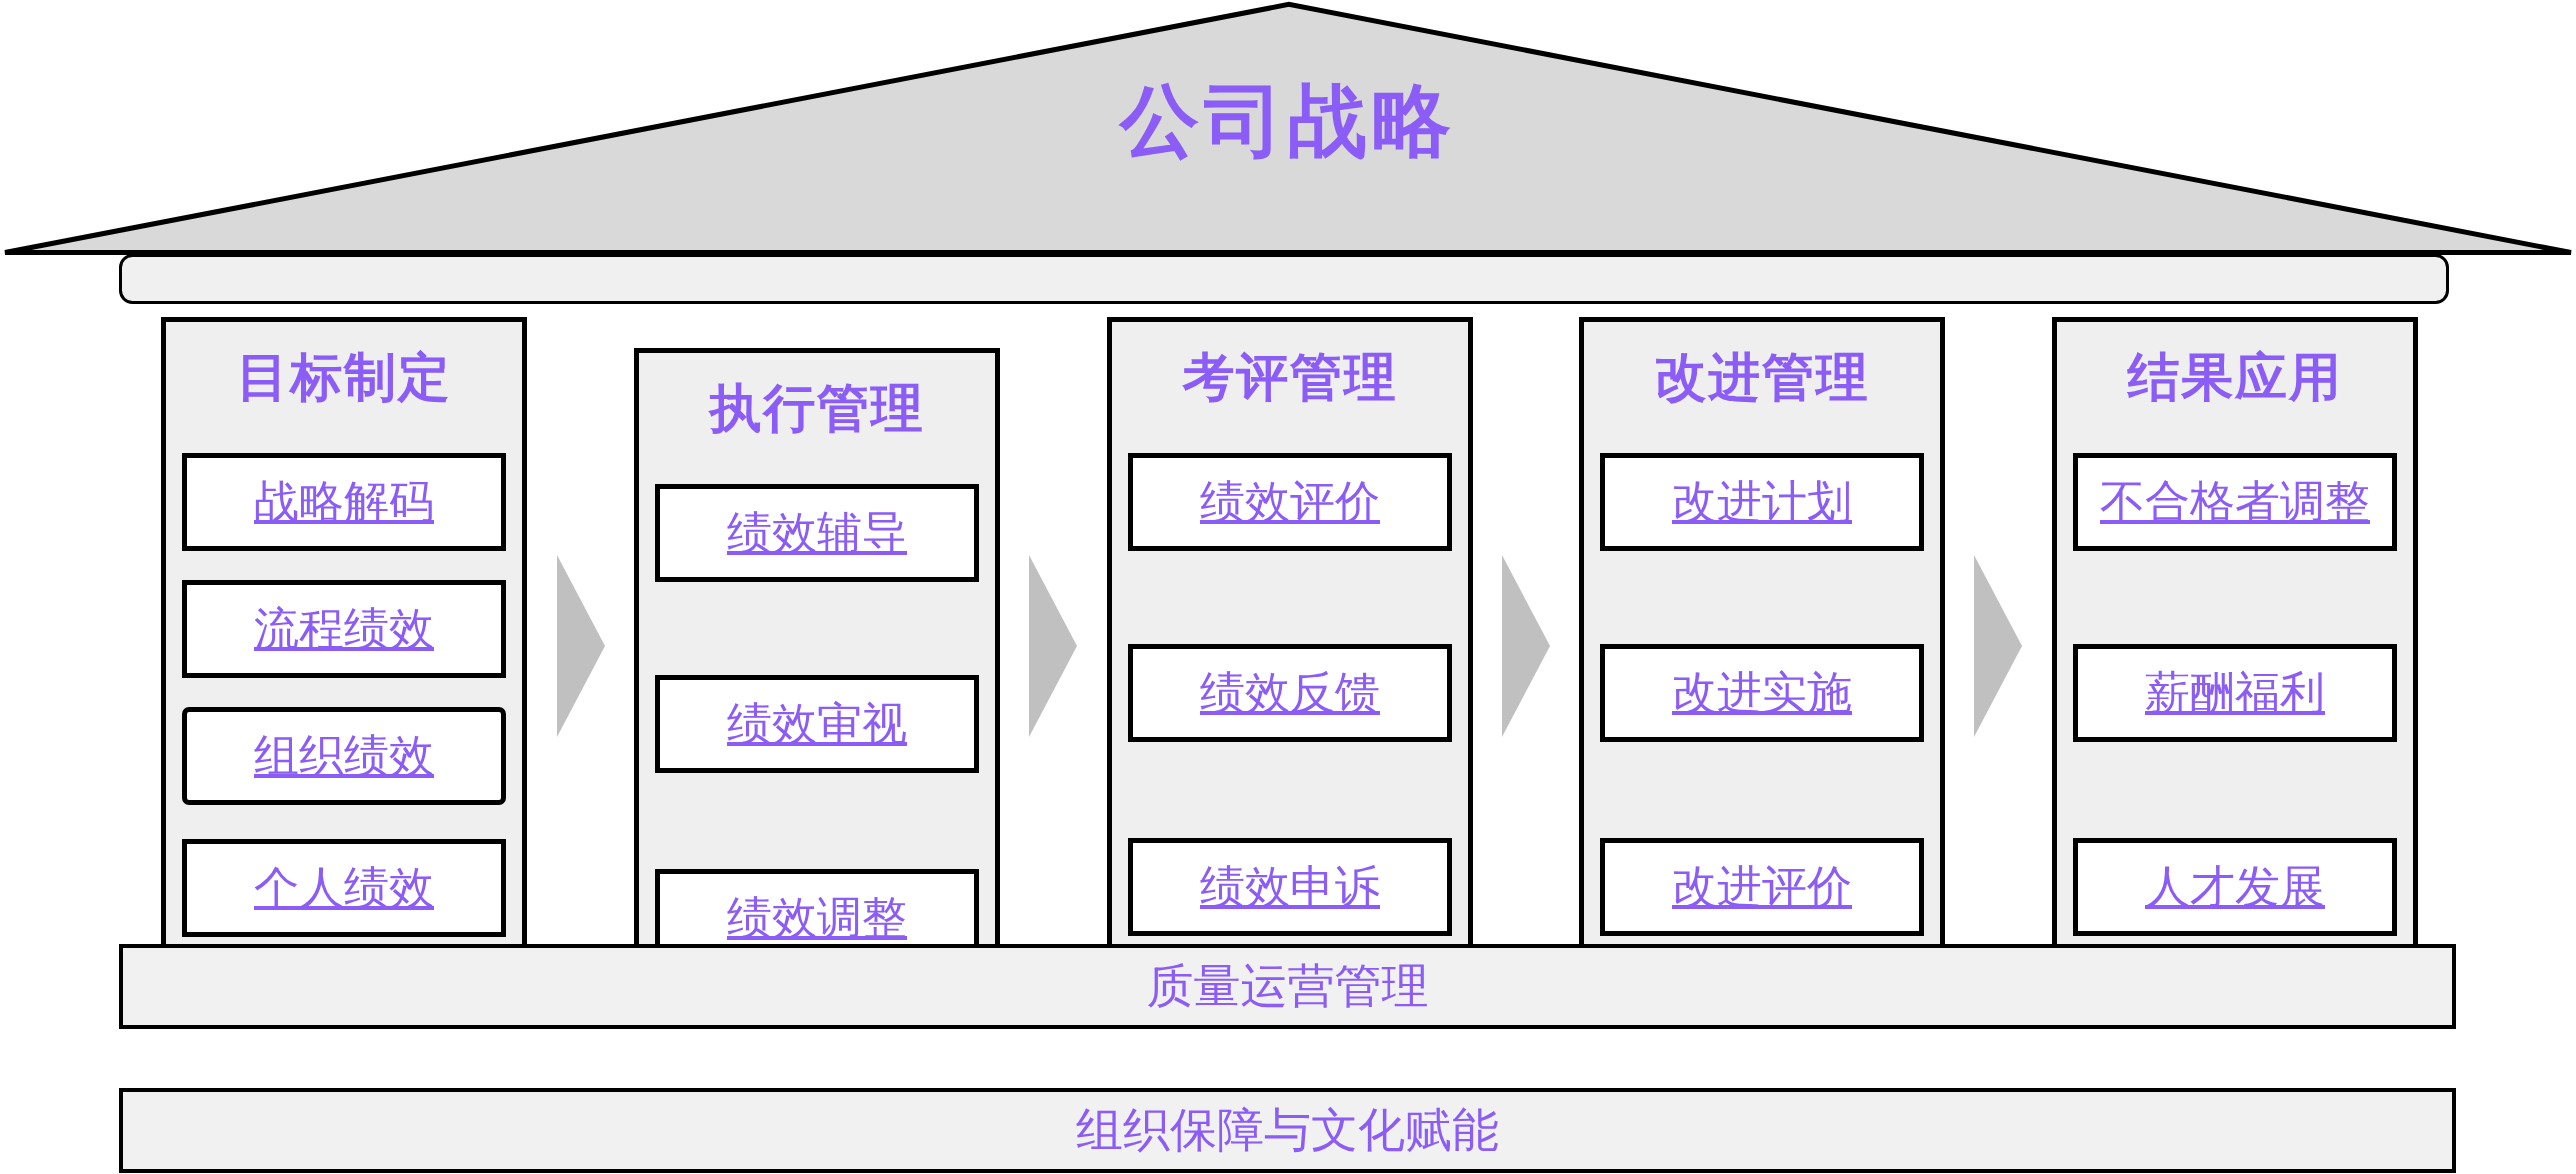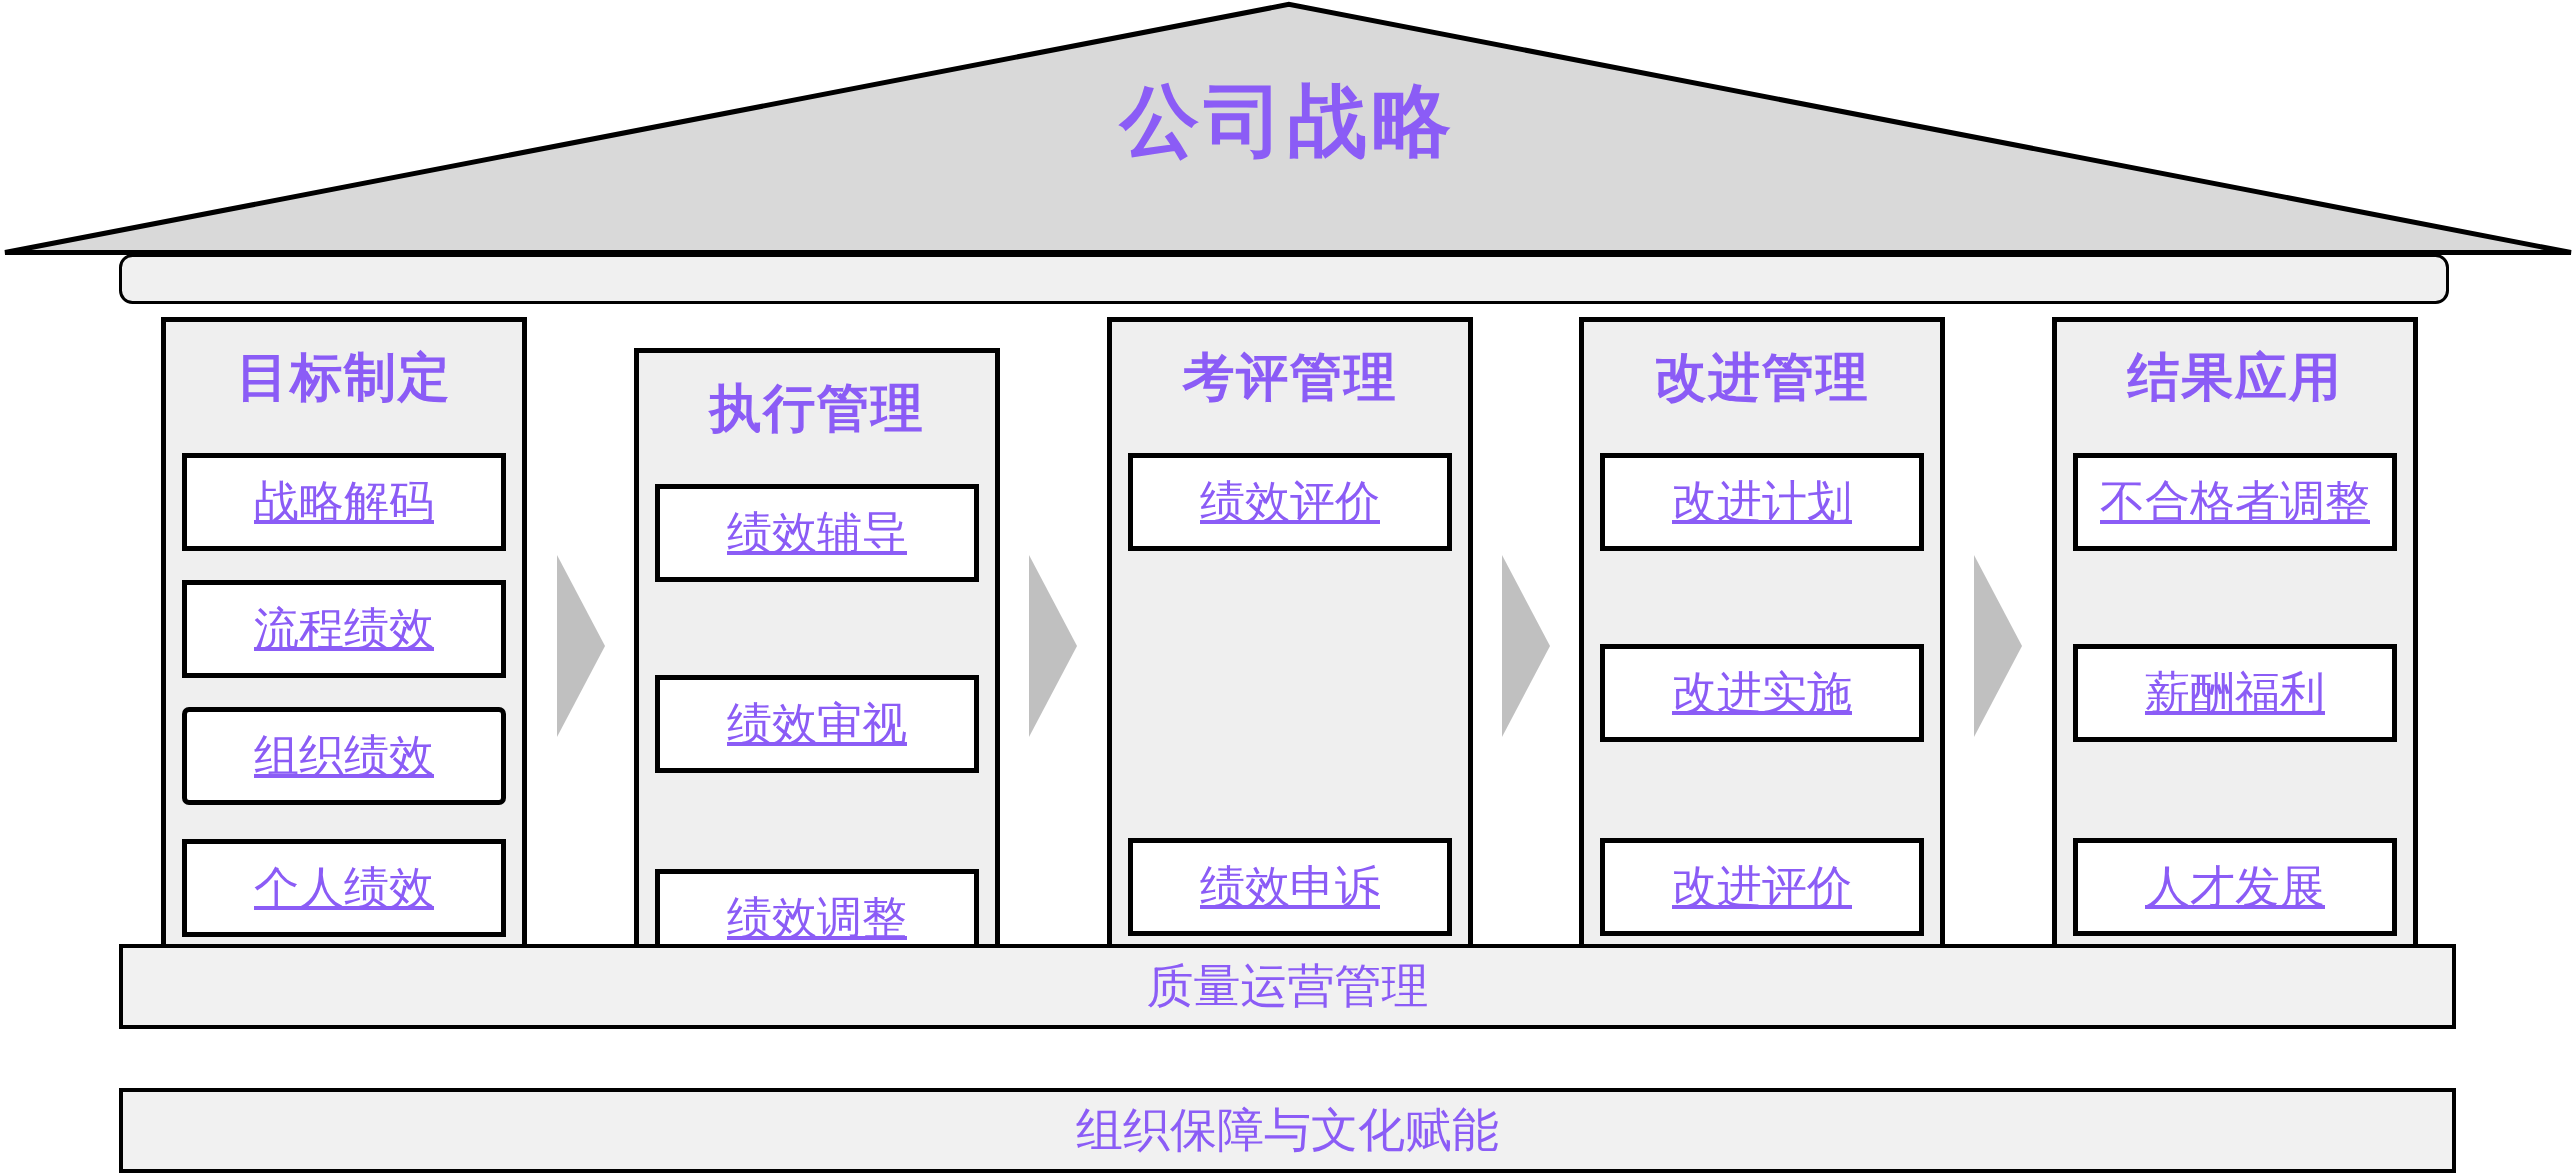--- a/index.html
+++ b/index.html
@@ -131,20 +131,21 @@
     <div class="pbox s1">绩效辅导</div>
     <div class="pbox s3">绩效调整</div>
     <div class="pbox s2">绩效审视</div>
   </div>
 
   <div class="flow-arrow arrow-2"></div>
 
   <div class="pillar pillar-3">
     <div class="pillar-title">考评管理</div>
     <div class="pbox s1">绩效评价</div>
+    <div class="pbox s2">绩效反馈</div>
     <div class="pbox s3">绩效申诉</div>
   </div>
 
   <div class="flow-arrow arrow-3"></div>
 
   <div class="pillar pillar-4">
     <div class="pillar-title">改进管理</div>
     <div class="pbox s1">改进计划</div>
     <div class="pbox s3">改进评价</div>
     <div class="pbox s2">改进实施</div>

